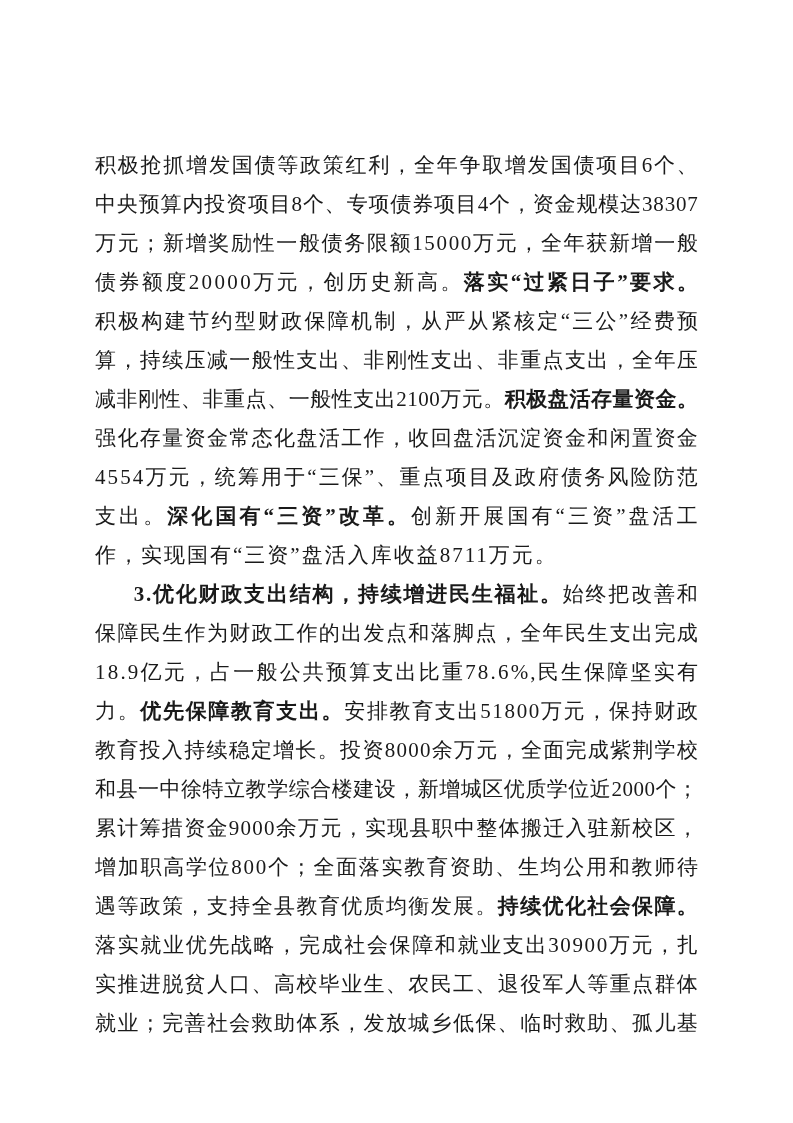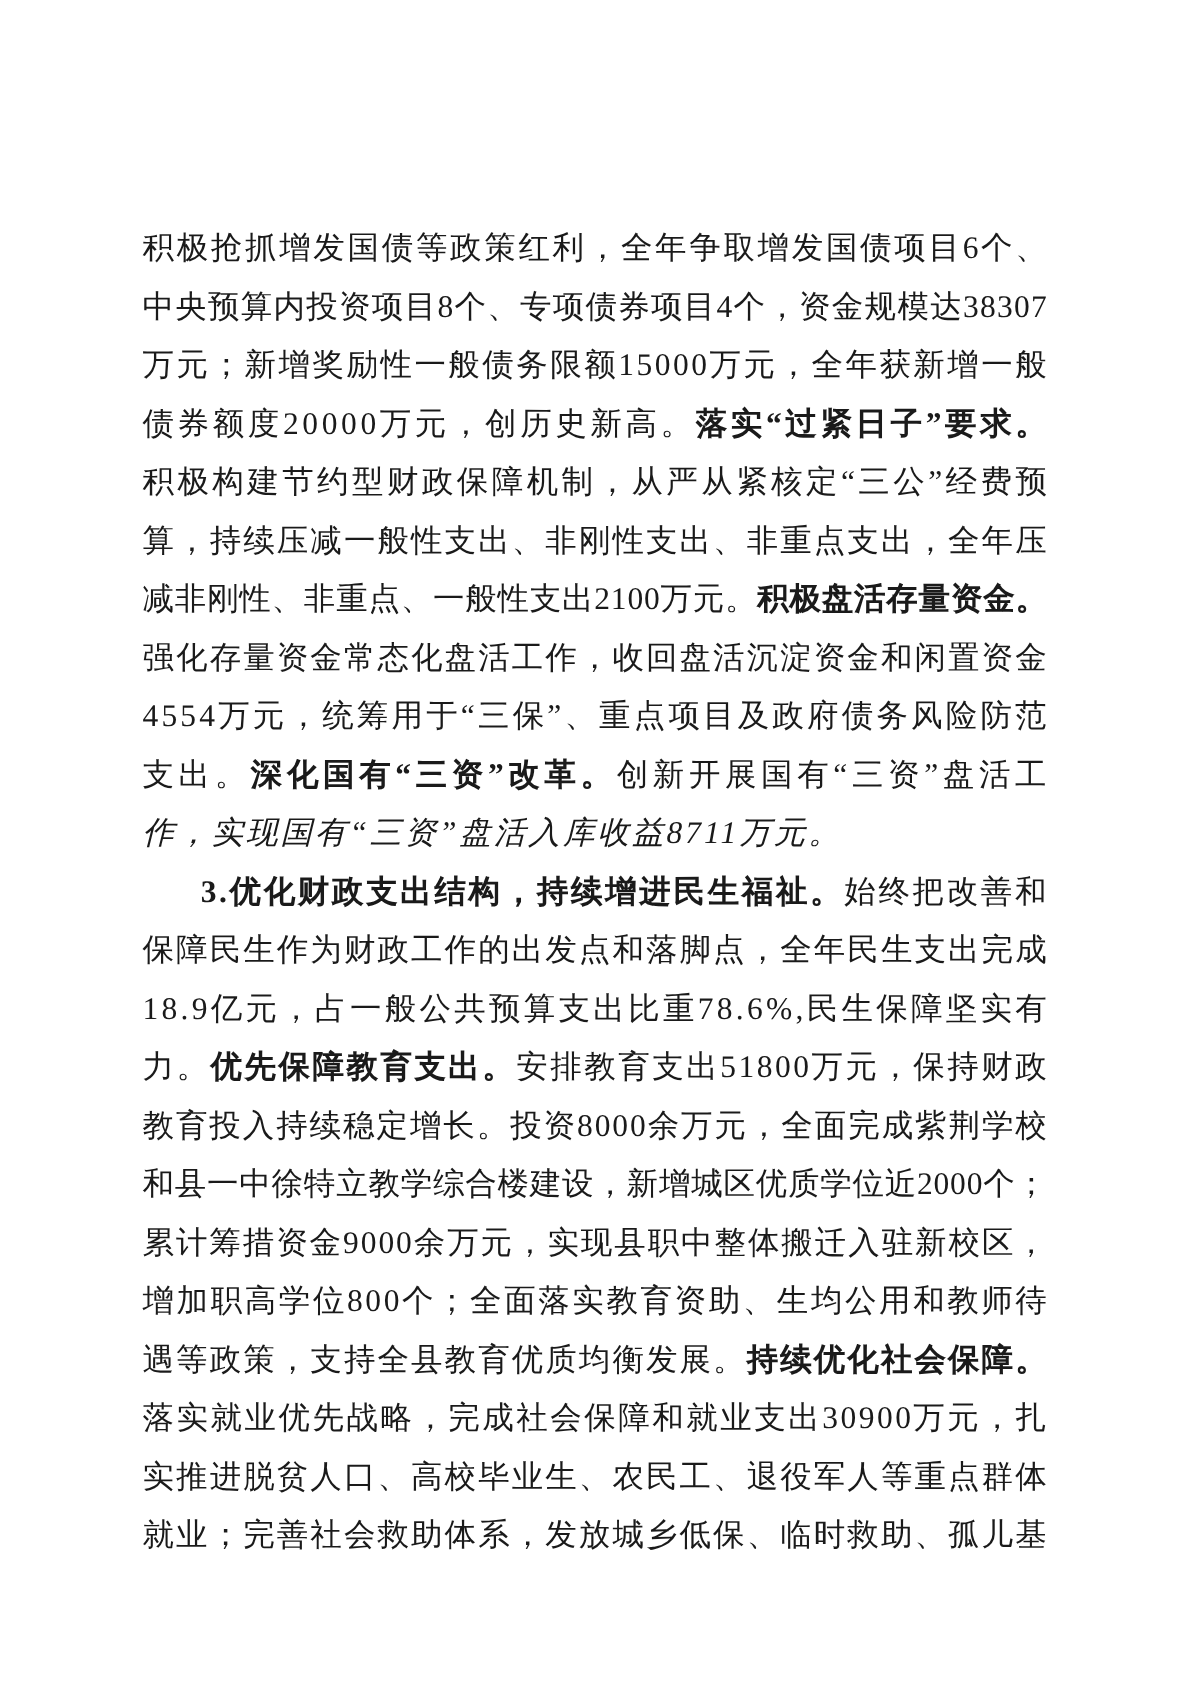--- a/index.html
+++ b/index.html
@@ -27,21 +27,20 @@
     justify-content: space-between;
     align-items: baseline;
     height: 39px;
     line-height: 39px;
     font-size: 21px;
     white-space: pre;
   }
   .line.short {
     display: block;
     letter-spacing: 2px;
-    font-style: italic;
   }
   .indent-spacer {
     display: inline-block;
     width: 37px;
     flex: 0 0 37px;
   }
   .ch {
     display: inline-block;
   }
   .b {

